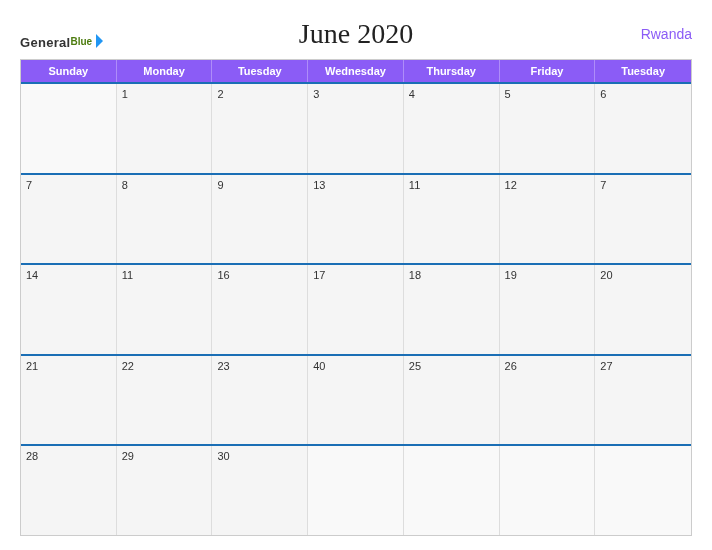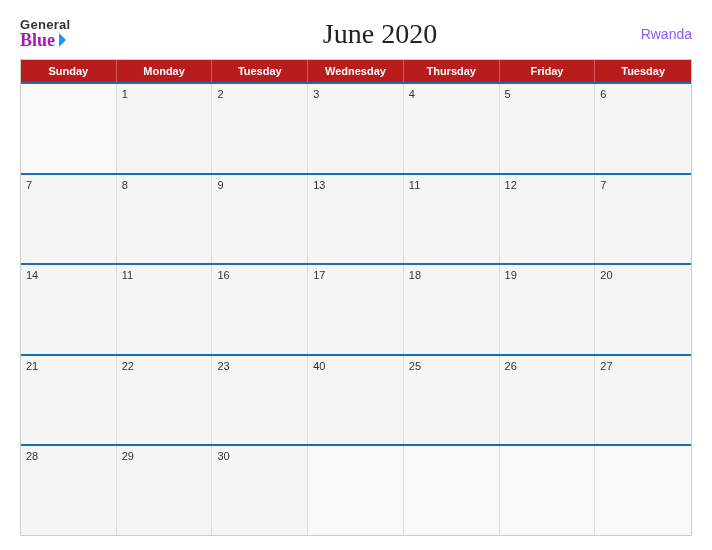--- a/index.html
+++ b/index.html
@@ -22,40 +22,40 @@
     .header {
       display: flex;
       align-items: center;
       justify-content: space-between;
       margin-bottom: 10px;
       position: relative;
     }
 
     .logo {
       display: flex;
-      flex-direction: column;
-      align-items: flex-start;
+      flex-direction: row;
+      align-items: flex-end;
       line-height: 1;
+      margin-top: 16px;
     }
 
     .logo-general {
       font-size: 13px;
       font-weight: bold;
       color: #333;
       letter-spacing: 0.3px;
     }
 
     .logo-blue {
-      font-size: 18px;
+      font-size: 10px;
       font-weight: bold;
-      color: #a21caf;
+      color: #4d7c0f;
       display: flex;
       align-items: center;
       gap: 2px;
-      font-family: Liberation Serif, serif;
     }
 
     .logo-triangle {
       width: 0;
       height: 0;
       border-left: 7px solid #2196F3;
       border-top: 7px solid transparent;
       border-bottom: 7px solid transparent;
       display: inline-block;
       margin-left: 2px;
@@ -63,41 +63,40 @@
     }
 
     .title {
       position: absolute;
       left: 50%;
       transform: translateX(-50%);
       font-size: 28px;
       font-weight: normal;
       color: #222;
       font-family: Georgia, serif;
-      margin-left: 24px;
     }
 
     .country {
       font-size: 14px;
       color: #8b5cf6;
       font-weight: normal;
       padding-left: 12px;
     }
 
     .calendar {
       flex: 1;
       display: flex;
       flex-direction: column;
       border: 1px solid #ccc;
     }
 
     .cal-header {
       display: grid;
       grid-template-columns: repeat(7, 1fr);
-      background: #b91c1c;
+      background: #8b5cf6;
     }
 
     .cal-header-cell {
       color: #fff;
       font-size: 11px;
       font-weight: bold;
       text-align: center;
       padding: 5px 2px;
       border-right: 1px solid rgba(255,255,255,0.3);
     }

